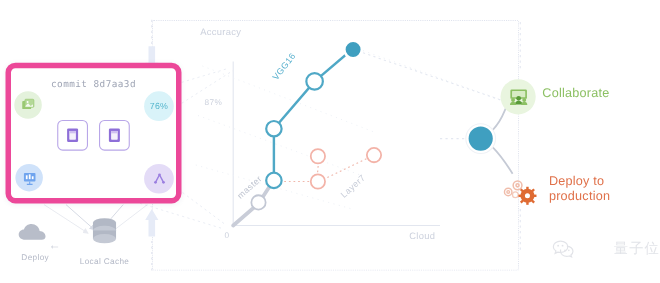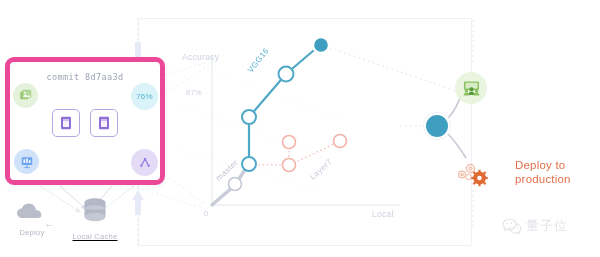--- a/index.html
+++ b/index.html
@@ -95,21 +95,21 @@
     align-items: center;
     justify-content: center;
   }
   .filebox-1 { left: 52px; }
   .filebox-2 { left: 90px; }
 
   
   .storage-row { position: absolute; left: 0; top: 196px; width: 168px; height: 56px; }
   .storage-item { position: absolute; text-align: center; }
   .storage-cloud { left: 4px; top: 6px; width: 56px; }
-  .storage-cache { left: 62px; top: 0px;  width: 66px; text-decoration: underline; }
+  .storage-cache { left: 62px; top: 0px;  width: 66px; }
   .storage-caption {
     font-size: 7.5px;
     color: #b3b8c6;
     letter-spacing: .3px;
     margin-top: 2px;
     white-space: nowrap;
   }
   .small-arrow-left {
     position: absolute;
     left: 44px;
@@ -121,21 +121,21 @@
 
   
   .right-label {
     position: absolute;
     font-size: 11.5px;
     letter-spacing: .2px;
     line-height: 14px;
     white-space: pre-line;
   }
   .label-collab { left: 493px; top: 78px; color: #8cc063; }
-  .label-deploy { left: 499px; top: 158px; color: #e0714a; margin-left: 16px; }
+  .label-deploy { left: 499px; top: 158px; color: #e0714a; }
 
   .collab-bubble {
     position: absolute;
     left: 455px;
     top: 72px;
     width: 32px;
     height: 32px;
     border-radius: 50%;
     background: #e9f5df;
     display: flex;
@@ -170,25 +170,26 @@
     display: flex;
     align-items: center;
     gap: 4px;
     opacity: .9;
   }
   .watermark-text {
     font-size: 13px;
     color: #dfe1e6;
     letter-spacing: 1px;
     font-family: "DejaVu Sans", sans-serif;
+    margin-left: 32px;
   }
 
   
   .chart-text { position: absolute; color: #ccd1dd; white-space: nowrap; }
-  .t-accuracy { left: 182px; top: 52px;  font-size: 8.5px; letter-spacing: .3px; }
+  .t-accuracy { left: 182px; top: 24px;  font-size: 8.5px; letter-spacing: .3px; }
   .t-87       { left: 186px; top: 56px;  font-size: 7.5px; letter-spacing: .3px; margin-top: 32px; }
   .t-zero     { left: 204px; top: 209px; font-size: 7.5px; }
   .t-time     { left: 372px; top: 209px; font-size: 8.5px; letter-spacing: .3px; }
 
   .rot-label {
     position: absolute;
     font-size: 8px;
     letter-spacing: .4px;
     white-space: nowrap;
     transform-origin: left top;
@@ -371,40 +372,41 @@
         <rect x="4.5" y="13.5" width="21" height="7.5" fill="#b2b8c5"></rect>
         <ellipse cx="15" cy="21" rx="10.5" ry="4.2" fill="#c4c9d4"></ellipse>
       </svg>
       <div class="storage-caption">Local Cache</div>
     </div>
   </div>
 
   <div class="chart-text t-accuracy">Accuracy</div>
   <div class="chart-text t-87">87%</div>
   <div class="chart-text t-zero">0</div>
-  <div class="chart-text t-time">Local</div>
+  <div class="chart-text t-time">Cloud</div>
 
   <div class="rot-label t-vgg16">VGG16</div>
   <div class="rot-label t-master">master</div>
   <div class="rot-label t-layer7">Layer7</div>
 
   <div class="big-node"></div>
 
   <div class="collab-bubble">
     <svg width="17" height="16" viewBox="0 0 18 17">
       <rect x="1" y="1.5" width="16" height="9" rx="1.2" fill="#8cc063"></rect>
       <rect x="2.6" y="3" width="12.8" height="6" rx="0.6" fill="#d7ecc4"></rect>
       <circle cx="9" cy="10" r="2.3" fill="#5a9c39"></circle>
       <path d="M5.4,16 C5.4,13.6 7,12.4 9,12.4 C11,12.4 12.6,13.6 12.6,16 Z" fill="#5a9c39"></path>
       <circle cx="3.6" cy="11.6" r="1.9" fill="#8cc063"></circle>
       <path d="M0.6,16.5 C0.6,14.3 2,13.3 3.6,13.3 C5.2,13.3 6.6,14.3 6.6,16.5 Z" fill="#8cc063"></path>
       <circle cx="14.4" cy="11.6" r="1.9" fill="#8cc063"></circle>
       <path d="M11.4,16.5 C11.4,14.3 12.8,13.3 14.4,13.3 C16,13.3 17.4,14.3 17.4,16.5 Z" fill="#8cc063"></path>
     </svg>
   </div>
+  <div class="right-label label-collab">Collaborate</div>
 
   <div class="gears-wrap">
     <svg width="40" height="30" viewBox="0 0 40 30">
       <g fill="none" stroke="#f0bdab" stroke-width="1.3">
         <circle cx="7" cy="16.5" r="3.4"></circle>
         <circle cx="7" cy="16.5" r="1.2"></circle>
       </g>
       <g fill="none" stroke="#f0bdab" stroke-width="1.4">
         <circle cx="15.5" cy="10.5" r="4"></circle>
         <circle cx="15.5" cy="10.5" r="1.4"></circle>

